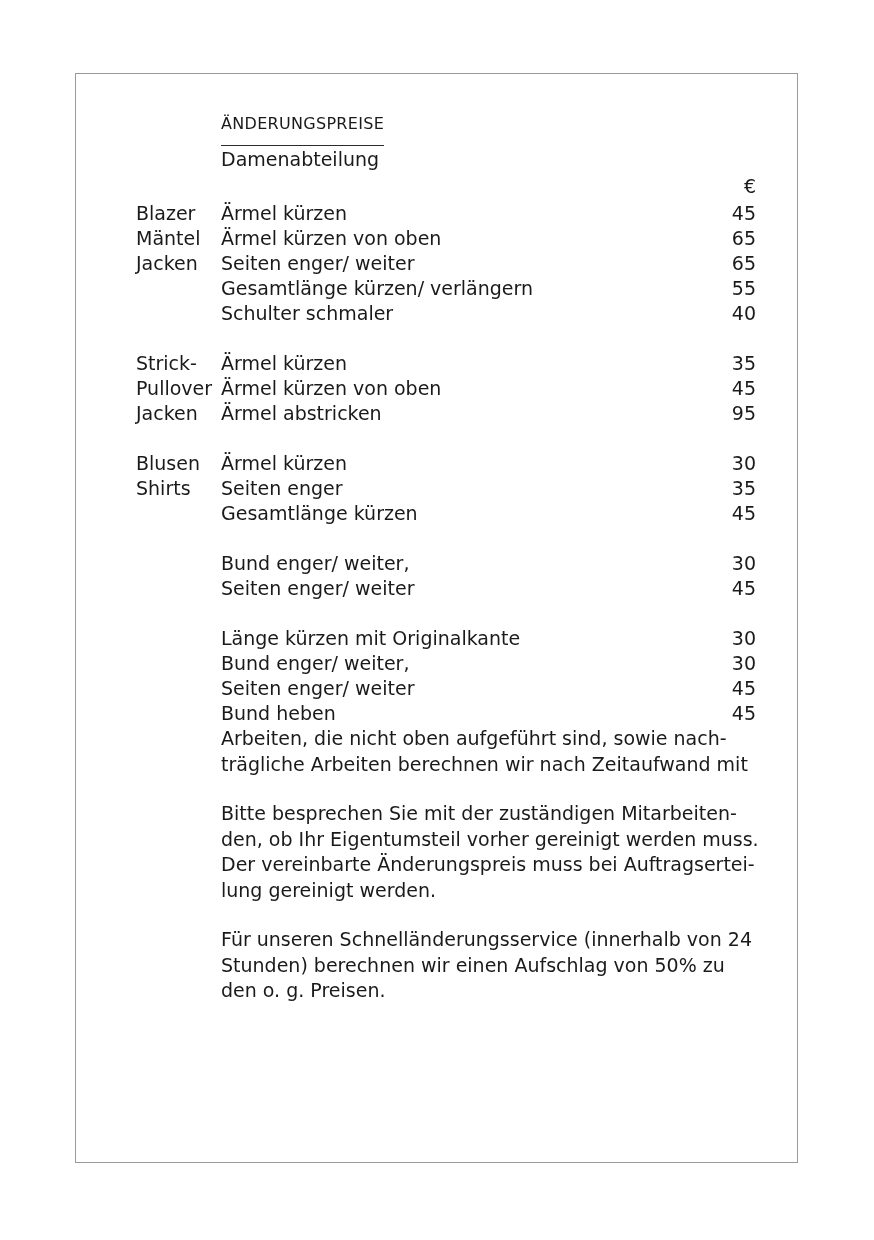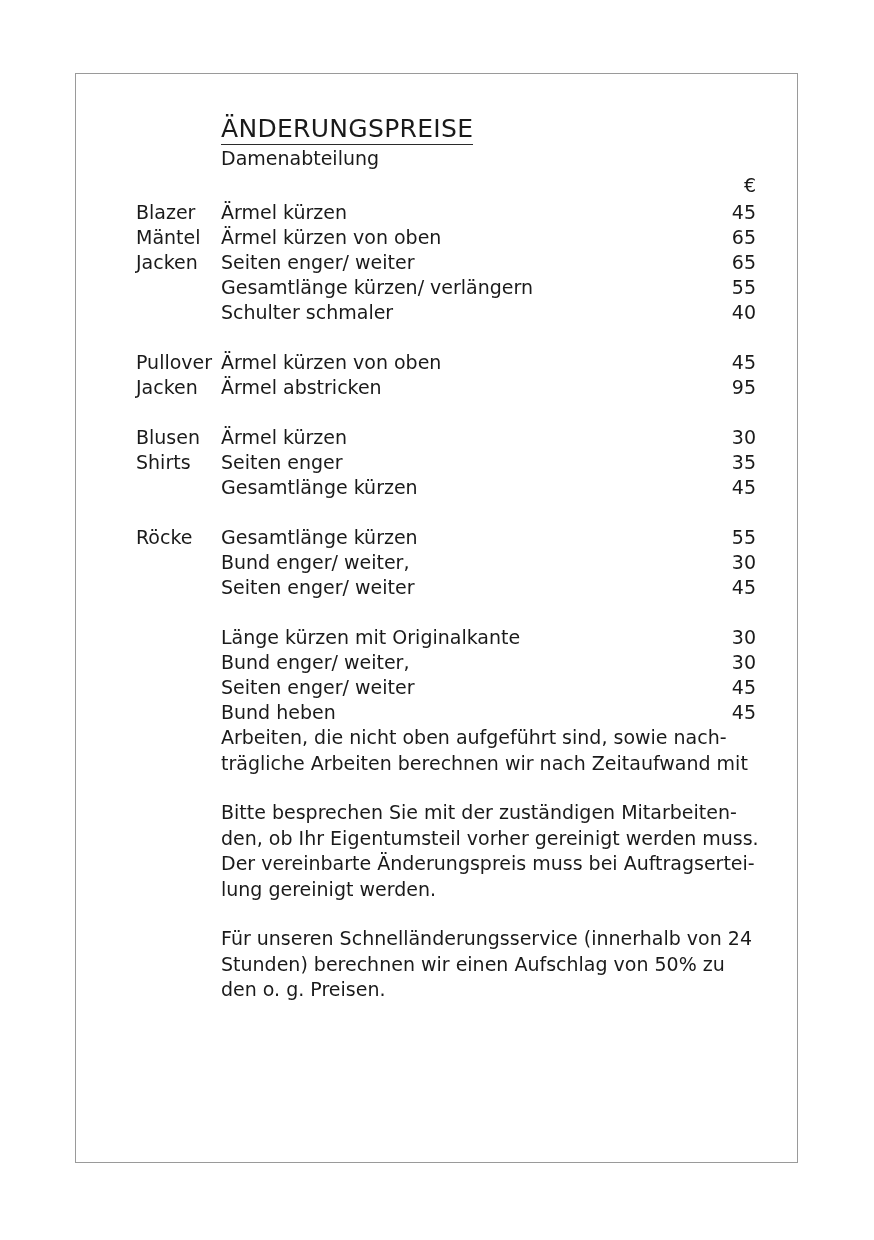--- a/index.html
+++ b/index.html
@@ -25,26 +25,26 @@
     background: #fff;
     box-sizing: border-box;
   }
   .content {
     position: absolute;
     left: 60px;
     top: 40px;
     width: 620px;
   }
   .title {
-    font-size: 25px;
+    font-size: 16px;
     letter-spacing: 0.3px;
     font-weight: 400;
     border-bottom: 1px solid #2b2b2b;
     display: inline-block;
-    padding-bottom: 1px;
+    padding-bottom: 12px;
     margin-left: 85px;
   }
   .subtitle {
     font-size: 19px;
     margin-left: 85px;
     margin-top: 2px;
   }
   table.price-table {
     border-collapse: collapse;
     width: 620px;
@@ -134,20 +134,25 @@
             <td class="col-cat">&nbsp;</td>
             <td class="col-desc">Schulter schmaler</td>
             <td class="col-price">40</td>
           </tr>
           <tr class="spacer">
             <td>&nbsp;</td>
             <td>&nbsp;</td>
             <td>&nbsp;</td>
           </tr>
           <tr>
+            <td class="col-cat">Strick-</td>
+            <td class="col-desc">Ärmel kürzen</td>
+            <td class="col-price">35</td>
+          </tr>
+          <tr>
             <td class="col-cat">Pullover</td>
             <td class="col-desc">Ärmel kürzen von oben</td>
             <td class="col-price">45</td>
           </tr>
           <tr>
             <td class="col-cat">Jacken</td>
             <td class="col-desc">Ärmel abstricken</td>
             <td class="col-price">95</td>
           </tr>
           <tr class="spacer">
@@ -167,25 +172,20 @@
           </tr>
           <tr>
             <td class="col-cat">&nbsp;</td>
             <td class="col-desc">Gesamtlänge kürzen</td>
             <td class="col-price">45</td>
           </tr>
           <tr class="spacer">
             <td>&nbsp;</td>
             <td>&nbsp;</td>
             <td>&nbsp;</td>
-          </tr>
-          <tr>
-            <td class="col-cat">Röcke</td>
-            <td class="col-desc">Gesamtlänge kürzen</td>
-            <td class="col-price">55</td>
           </tr>
           <tr>
             <td class="col-cat">&nbsp;</td>
             <td class="col-desc">Bund enger/ weiter,</td>
             <td class="col-price">30</td>
           </tr>
           <tr>
             <td class="col-cat">&nbsp;</td>
             <td class="col-desc">Seiten enger/ weiter</td>
             <td class="col-price">45</td>

